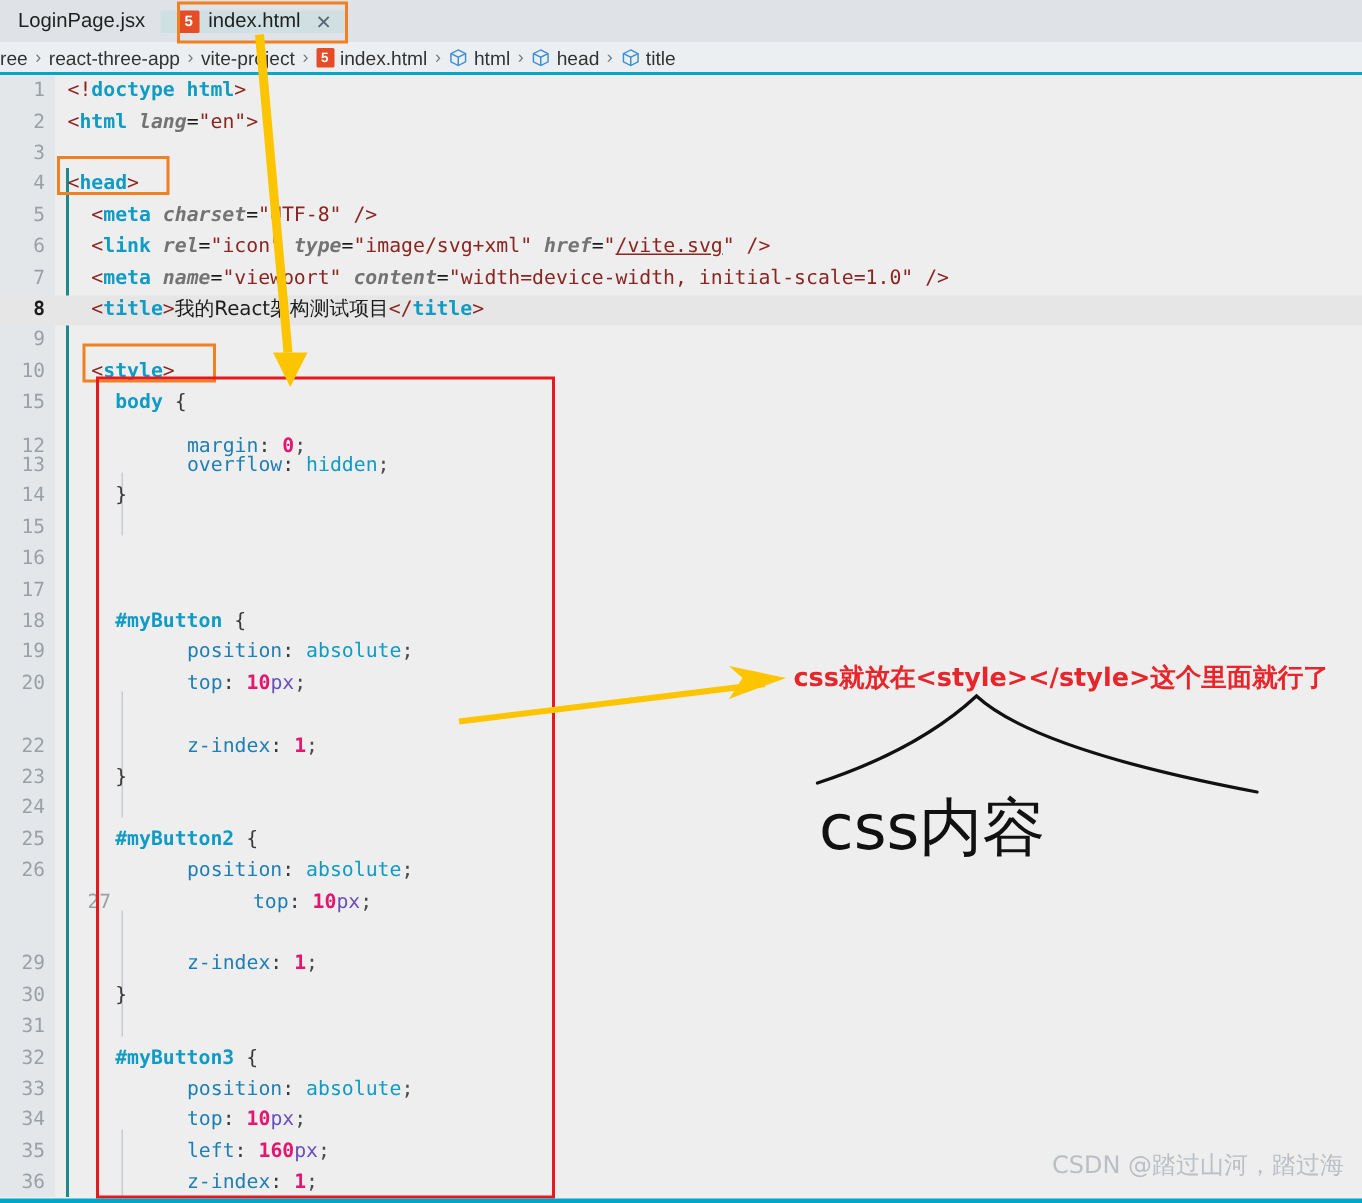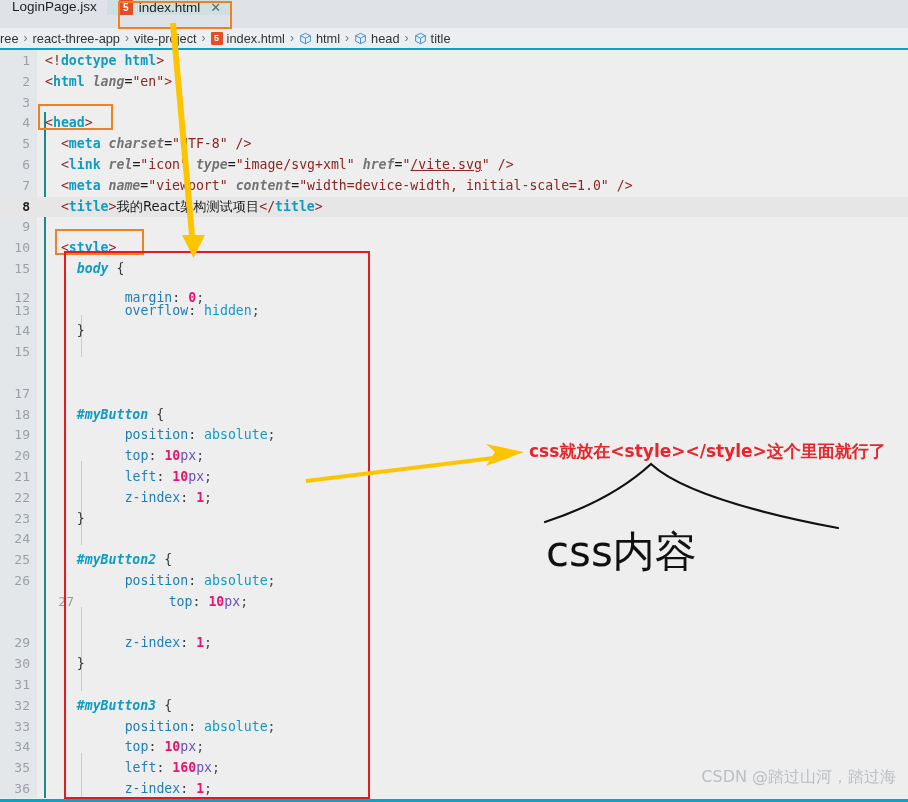--- a/index.html
+++ b/index.html
@@ -19,21 +19,21 @@
   }
 
   
   .tabbar {
     position: absolute;
     left: 0; top: 0;
     width: 908px; height: 28px;
     background: #dfe3e8;
     border-bottom: 1px solid #c9ced4;
     display: flex;
-    align-items: flex-start;
+    align-items: center;
   }
   .tab {
     display: flex;
     align-items: center;
     gap: 6px;
     padding: 0 10px 0 12px;
     font-size: 13.5px;
     color: #1f1f1f;
     white-space: nowrap;
     position: relative;
@@ -179,21 +179,21 @@
     color: #1b1b1b;
   }
 
   
   .t-punct { color: #8b2521; }
   .t-tag   { color: #0f9bc4; font-weight: bold; }
   .t-attr  { color: #737373; font-weight: bold; font-style: italic; }
   .t-eq    { color: #1b1b1b; }
   .t-str   { color: #8b2521; }
   .t-str-u { color: #8b2521; text-decoration: underline; }
-  .t-sel   { color: #0f9bc4; font-weight: bold; font-style: italic; }
+  .t-sel   { color: #0f9bc4; font-weight: bold; }
   .t-prop  { color: #1f7fb5; padding-left: 32px; }
   .t-val   { color: #0f9bc4; }
   .t-num   { color: #e3176f; font-weight: bold; }
   .t-unit  { color: #6b4fbb; }
   .t-text  { color: #1b1b1b; font-family: "DejaVu Sans", sans-serif; }
   .t-brace { color: #3a3a3a; }
   .t-semi  { color: #4a4a4a; }
 
   
   .indent-guide {
@@ -342,25 +342,25 @@
         <div class="line" style="top: 105px;"><span class="lineno">6</span><span class="code"><span>  </span><span class="t-punct">&lt;</span><span class="t-tag">link </span><span class="t-attr">rel</span><span class="t-eq">=</span><span class="t-str">"icon"</span><span> </span><span class="t-attr">type</span><span class="t-eq">=</span><span class="t-str">"image/svg+xml"</span><span> </span><span class="t-attr">href</span><span class="t-eq">=</span><span class="t-str">"</span><span class="t-str-u">/vite.svg</span><span class="t-str">"</span><span> </span><span class="t-punct">/&gt;</span></span></div>
         <div class="line" style="top: 125.8px;"><span class="lineno">7</span><span class="code"><span>  </span><span class="t-punct">&lt;</span><span class="t-tag">meta </span><span class="t-attr">name</span><span class="t-eq">=</span><span class="t-str">"viewport"</span><span> </span><span class="t-attr">content</span><span class="t-eq">=</span><span class="t-str">"width=device-width, initial-scale=1.0"</span><span> </span><span class="t-punct">/&gt;</span></span></div>
         <div class="line hl" style="top: 146.6px;"><span class="lineno cur">8</span><span class="code"><span>  </span><span class="t-punct">&lt;</span><span class="t-tag">title</span><span class="t-punct">&gt;</span><span class="t-text">我的React架构测试项目</span><span class="t-punct">&lt;/</span><span class="t-tag">title</span><span class="t-punct">&gt;</span></span></div>
         <div class="line" style="top: 167.4px;"><span class="lineno">9</span><span class="code"></span></div>
         <div class="line" style="top: 188.2px;"><span class="lineno">10</span><span class="code"><span>  </span><span class="t-punct">&lt;</span><span class="t-tag">style</span><span class="t-punct">&gt;</span></span></div>
         <div class="line" style="top: 209px;"><span class="lineno">15</span><span class="code"><span>    </span><span class="t-sel">body</span><span> </span><span class="t-brace">{</span></span></div>
         <div class="line" style="top: 222px; margin-top: 16px;"><span class="lineno">12</span><span class="code"><span>      </span><span class="t-prop">margin</span><span class="t-brace">:</span><span> </span><span class="t-num">0</span><span class="t-semi">;</span></span></div>
         <div class="line" style="top: 250.6px;"><span class="lineno">13</span><span class="code"><span>      </span><span class="t-prop">overflow</span><span class="t-brace">:</span><span> </span><span class="t-val">hidden</span><span class="t-semi">;</span></span></div>
         <div class="line" style="top: 271.4px;"><span class="lineno">14</span><span class="code"><span>    </span><span class="t-brace">}</span></span></div>
         <div class="line" style="top: 292.2px;"><span class="lineno">15</span><span class="code"></span></div>
+        <div class="line" style="top: 313px;"><span class="lineno">16</span><span class="code"></span></div>
         <div class="line" style="top: 333.8px;"><span class="lineno">17</span><span class="code"></span></div>
         <div class="line" style="top: 354.6px;"><span class="lineno">18</span><span class="code"><span>    </span><span class="t-sel">#myButton</span><span> </span><span class="t-brace">{</span></span></div>
         <div class="line" style="top: 375.4px;"><span class="lineno">19</span><span class="code"><span>      </span><span class="t-prop">position</span><span class="t-brace">:</span><span> </span><span class="t-val">absolute</span><span class="t-semi">;</span></span></div>
         <div class="line" style="top: 396.2px;"><span class="lineno">20</span><span class="code"><span>      </span><span class="t-prop">top</span><span class="t-brace">:</span><span> </span><span class="t-num">10</span><span class="t-unit">px</span><span class="t-semi">;</span></span></div>
-        <div class="line" style="top: 417px;"><span class="lineno">21</span><span class="code"><span>      </span><span class="t-prop">left</span><span class="t-brace">:</span><span> </span><span class="t-num">10</span><span class="t-unit">px</span><span class="t-semi">;</span></span></div>
         <div class="line" style="top: 437.8px;"><span class="lineno">22</span><span class="code"><span>      </span><span class="t-prop">z-index</span><span class="t-brace">:</span><span> </span><span class="t-num">1</span><span class="t-semi">;</span></span></div>
         <div class="line" style="top: 458.6px;"><span class="lineno">23</span><span class="code"><span>    </span><span class="t-brace">}</span></span></div>
         <div class="line" style="top: 479.4px;"><span class="lineno">24</span><span class="code"></span></div>
         <div class="line" style="top: 500.2px;"><span class="lineno">25</span><span class="code"><span>    </span><span class="t-sel">#myButton2</span><span> </span><span class="t-brace">{</span></span></div>
         <div class="line" style="top: 521px;"><span class="lineno">26</span><span class="code"><span>      </span><span class="t-prop">position</span><span class="t-brace">:</span><span> </span><span class="t-val">absolute</span><span class="t-semi">;</span></span></div>
         <div class="line" style="top: 541.8px; margin-left: 44px;"><span class="lineno">27</span><span class="code"><span>      </span><span class="t-prop">top</span><span class="t-brace">:</span><span> </span><span class="t-num">10</span><span class="t-unit">px</span><span class="t-semi">;</span></span></div>
         <div class="line" style="top: 583.4px;"><span class="lineno">29</span><span class="code"><span>      </span><span class="t-prop">z-index</span><span class="t-brace">:</span><span> </span><span class="t-num">1</span><span class="t-semi">;</span></span></div>
         <div class="line" style="top: 604.2px;"><span class="lineno">30</span><span class="code"><span>    </span><span class="t-brace">}</span></span></div>
         <div class="line" style="top: 625px;"><span class="lineno">31</span><span class="code"></span></div>
         <div class="line" style="top: 645.8px;"><span class="lineno">32</span><span class="code"><span>    </span><span class="t-sel">#myButton3</span><span> </span><span class="t-brace">{</span></span></div>

